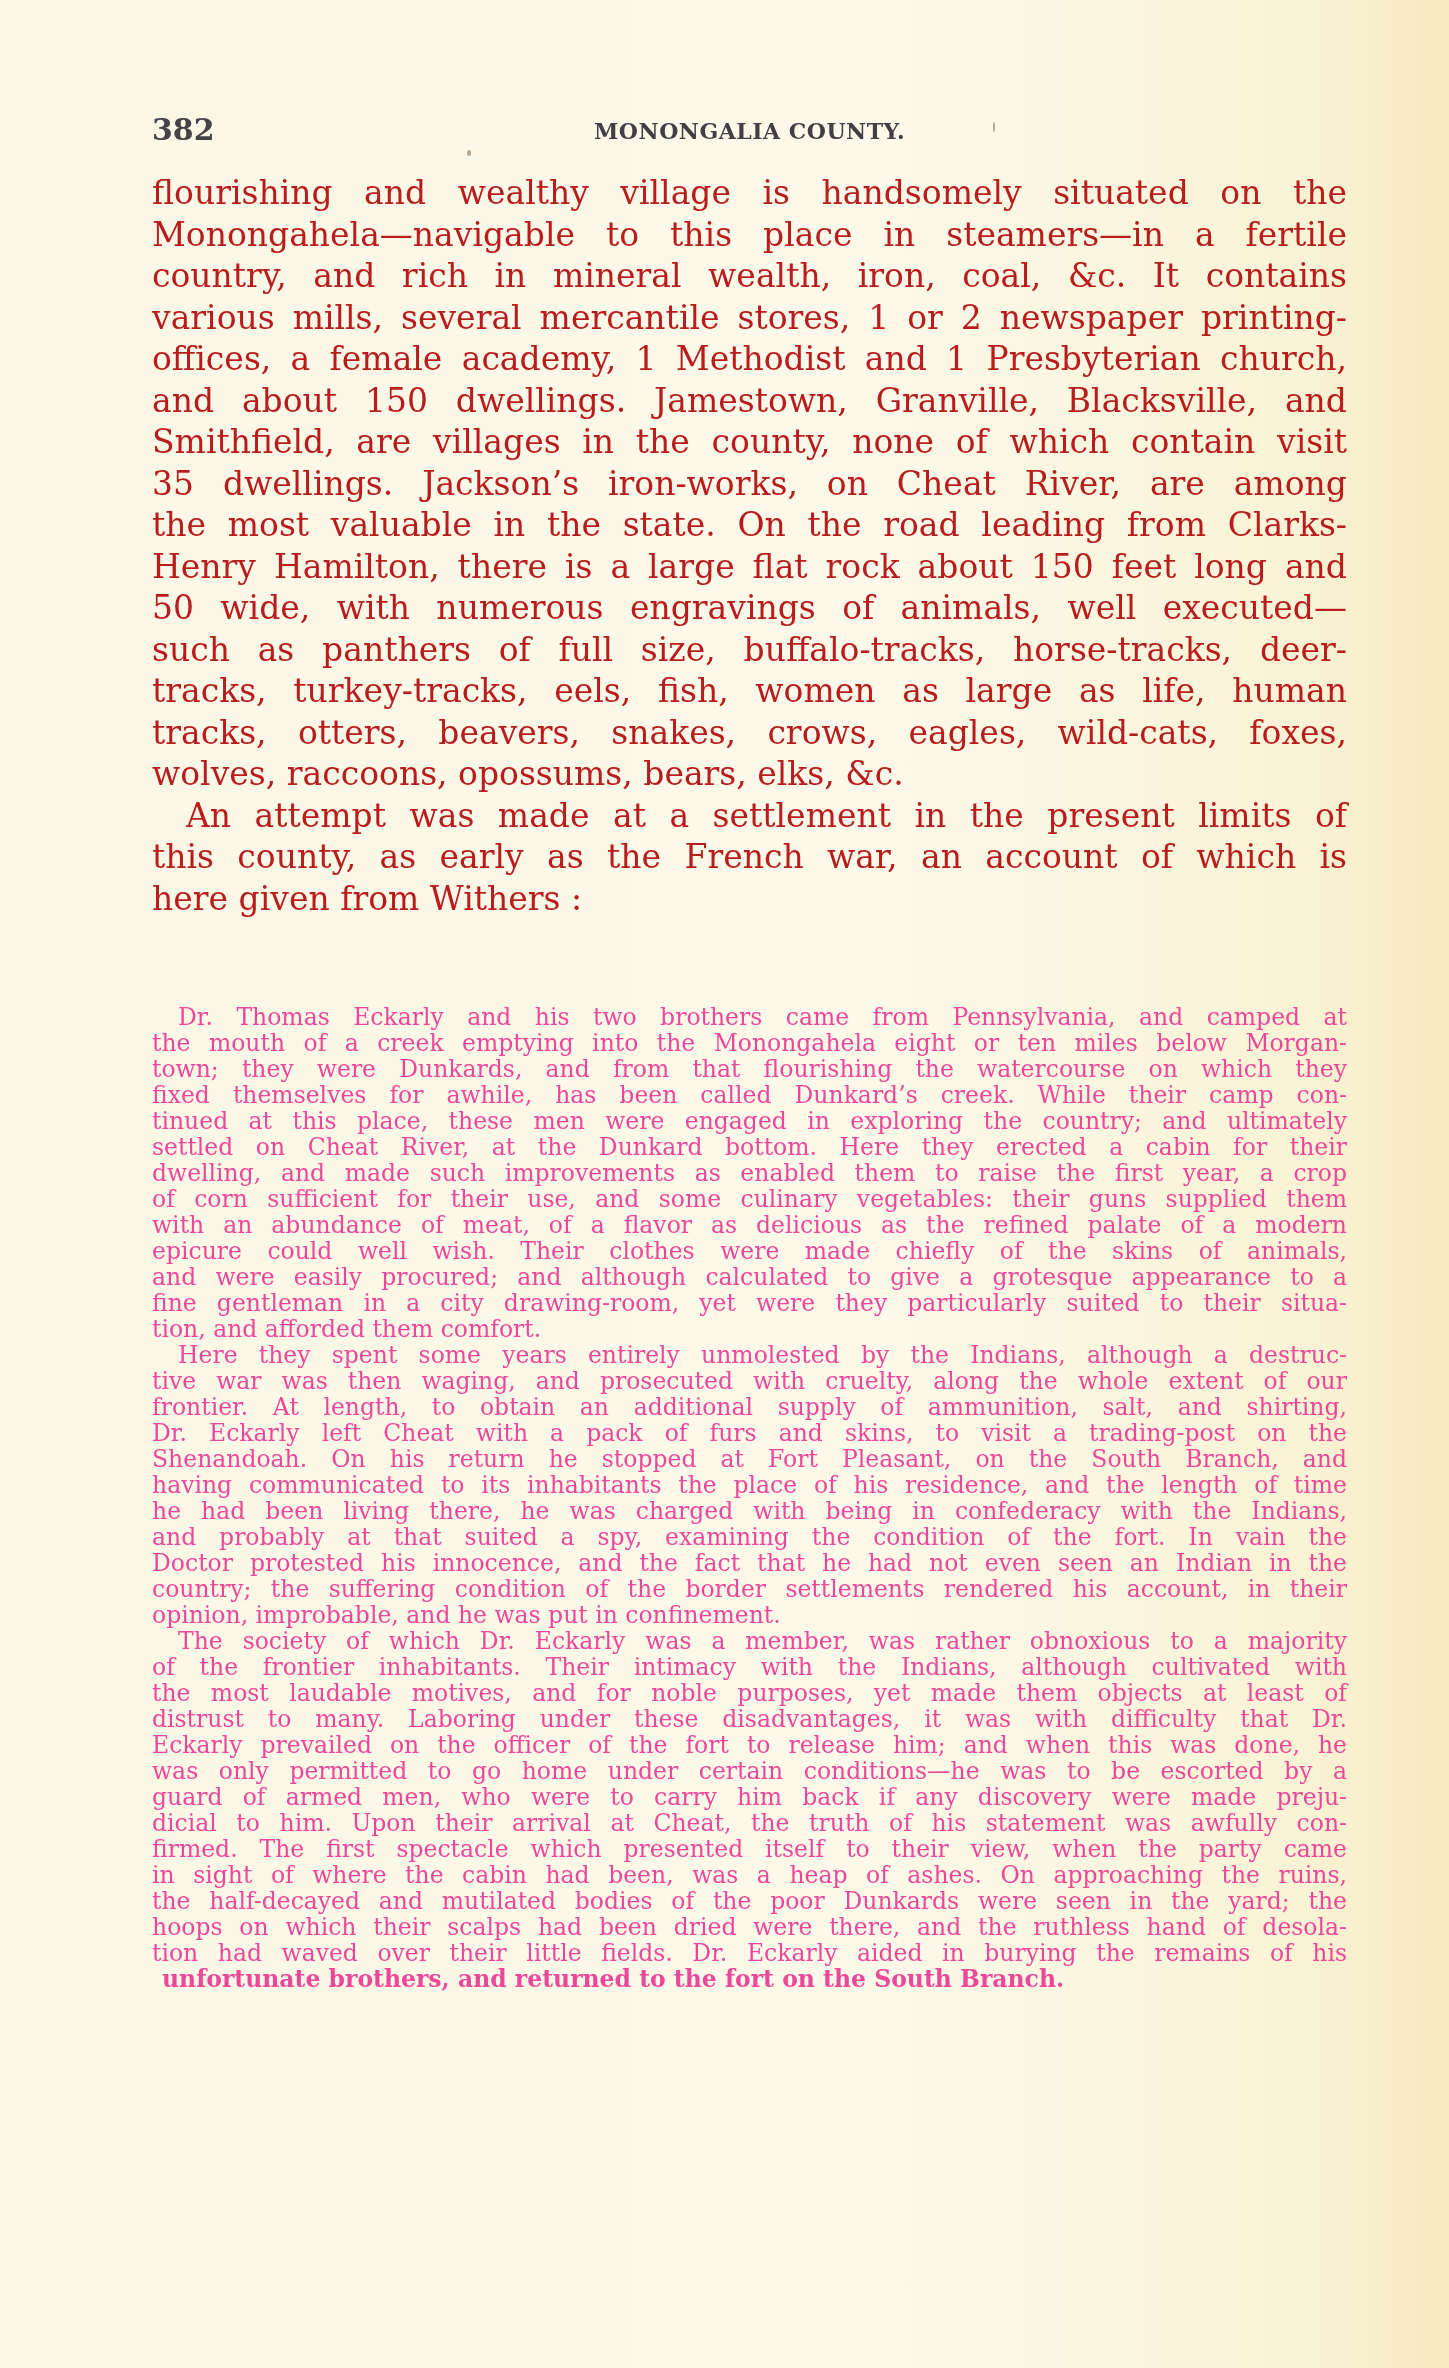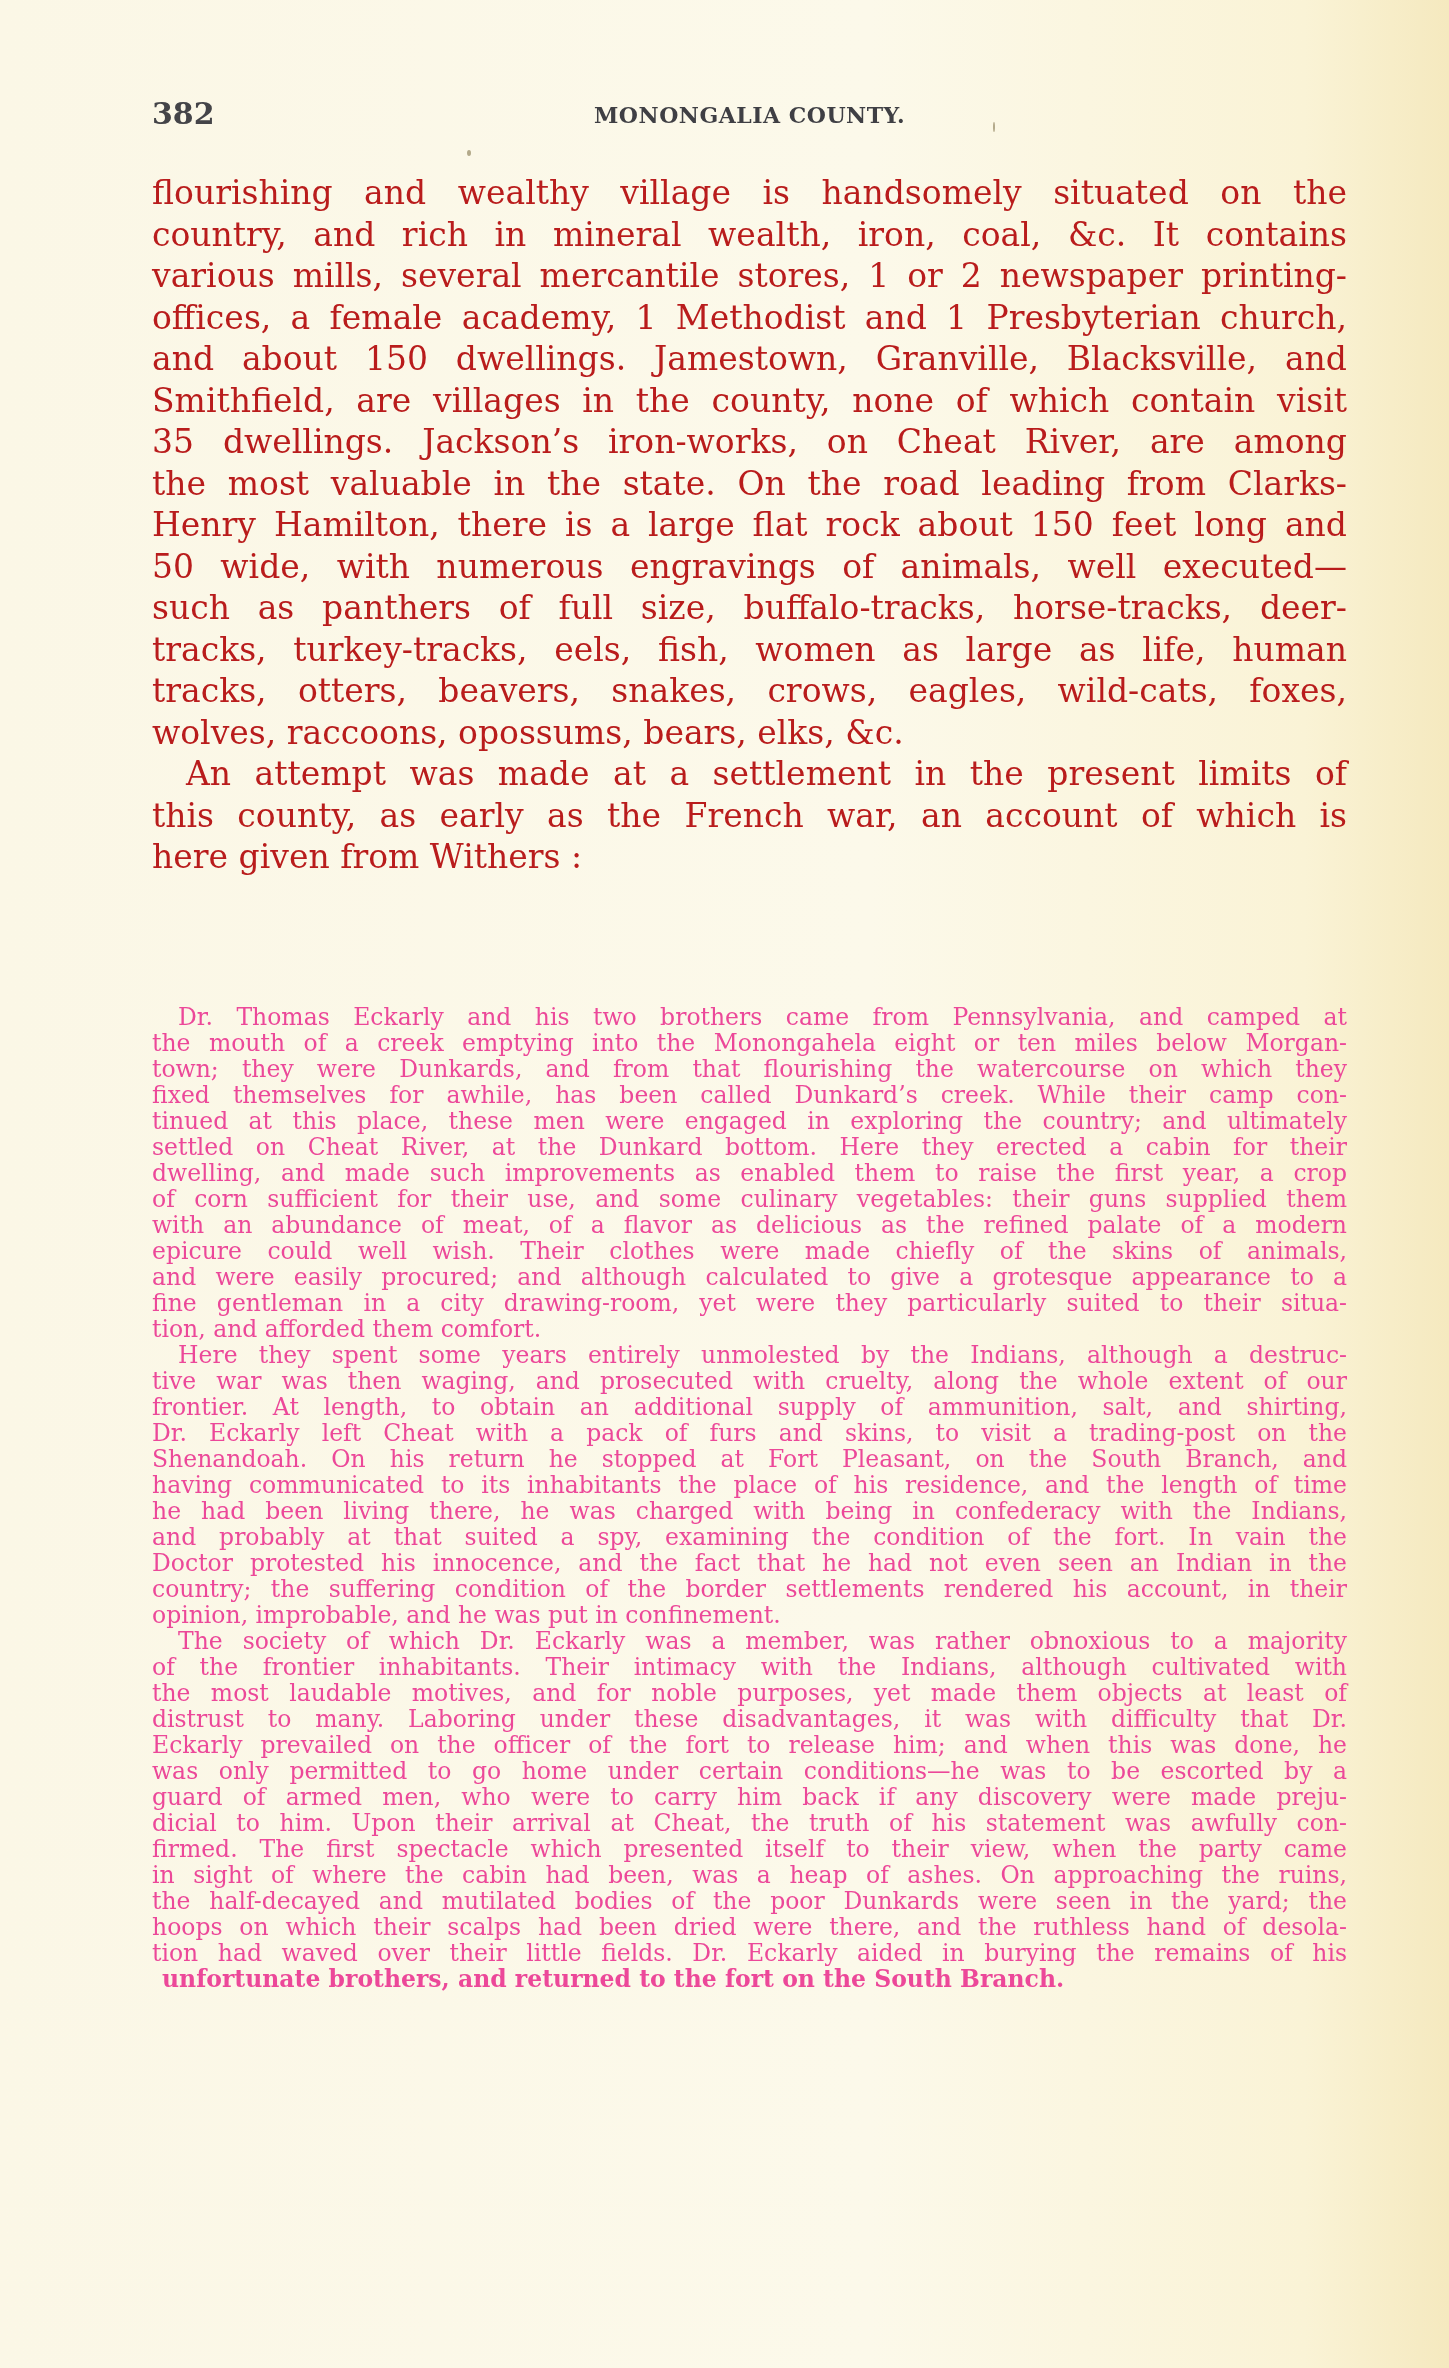--- a/index.html
+++ b/index.html
@@ -16,21 +16,21 @@
     color: #3b3b3f;
   }
   .page {
     position: absolute;
     left: 152px;
     top: 0;
     width: 1195px;
   }
   .running-head {
     position: absolute;
-    top: 96px;
+    top: 112px;
     left: 0;
     width: 1195px;
     height: 40px;
   }
   .page-number {
     position: absolute;
     left: 0;
     top: 0;
     font-size: 30px;
     font-weight: bold;
@@ -102,20 +102,21 @@
 <body>
 
 <div class="page">
   <div class="running-head">
     <span class="page-number">382</span>
     <span class="running-title">MONONGALIA COUNTY.</span>
   </div>
 
   <div class="main-text" id="main-text">
       <div class="line">flourishing and wealthy village is handsomely situated on the</div>
+      <div class="line">Monongahela—navigable to this place in steamers—in a fertile</div>
       <div class="line">country, and rich in mineral wealth, iron, coal, &amp;c.  It contains</div>
       <div class="line">various mills, several mercantile stores, 1 or 2 newspaper printing-</div>
       <div class="line">offices, a female academy, 1 Methodist and 1 Presbyterian church,</div>
       <div class="line">and about 150 dwellings.  Jamestown, Granville, Blacksville, and</div>
       <div class="line">Smithfield, are villages in the county, none of which contain visit</div>
       <div class="line">35 dwellings.  Jackson’s iron-works, on Cheat River, are among</div>
       <div class="line">the most valuable in the state.  On the road leading from Clarks-</div>
       <div class="line">Henry Hamilton, there is a large flat rock about 150 feet long and</div>
       <div class="line">50 wide, with numerous engravings of animals, well executed—</div>
       <div class="line">such as panthers of full size, buffalo-tracks, horse-tracks, deer-</div>

